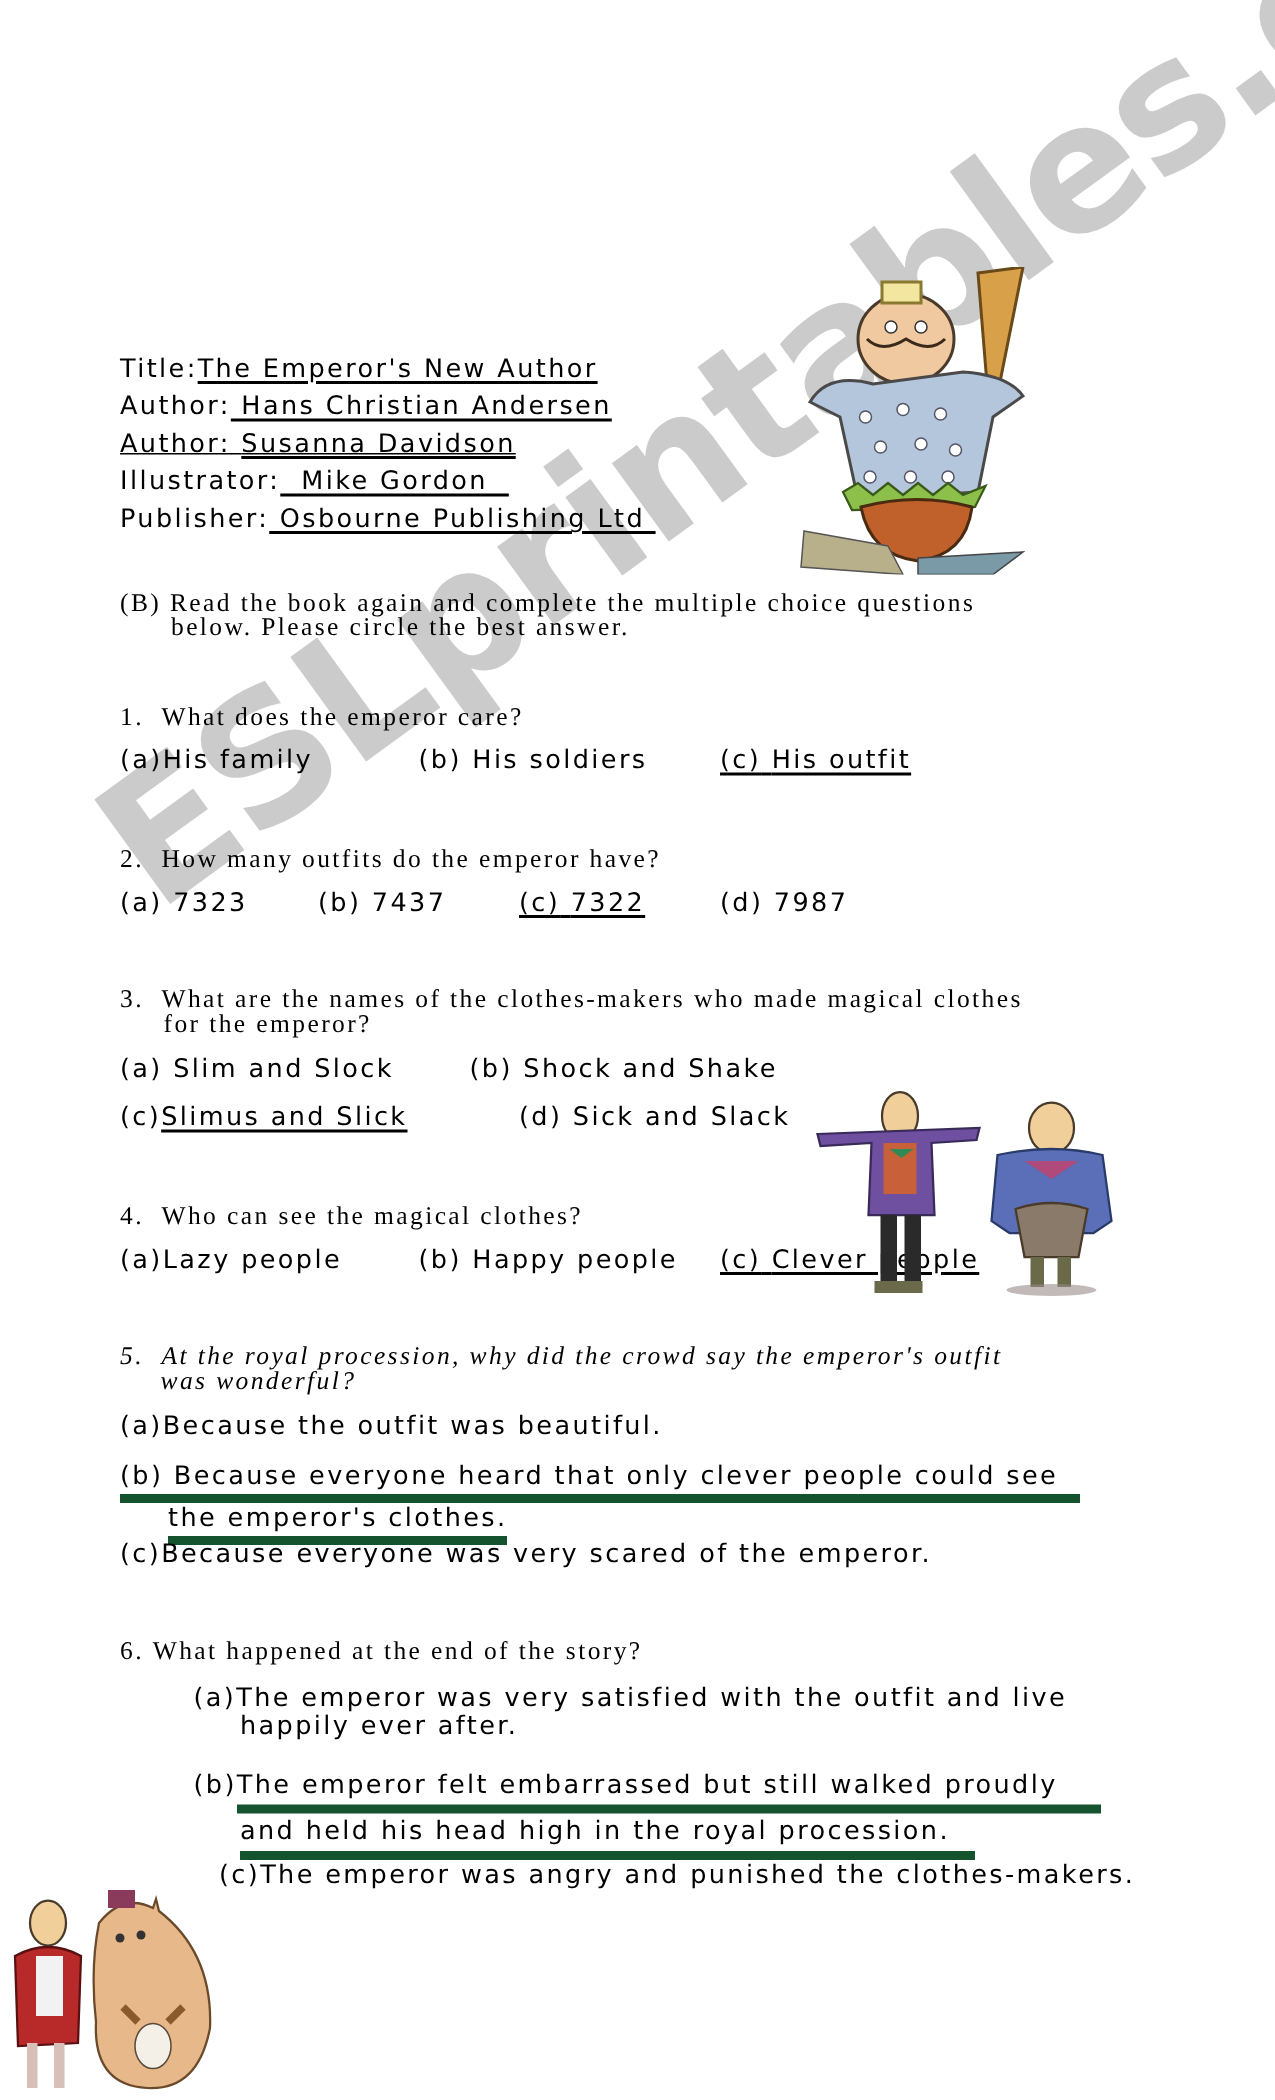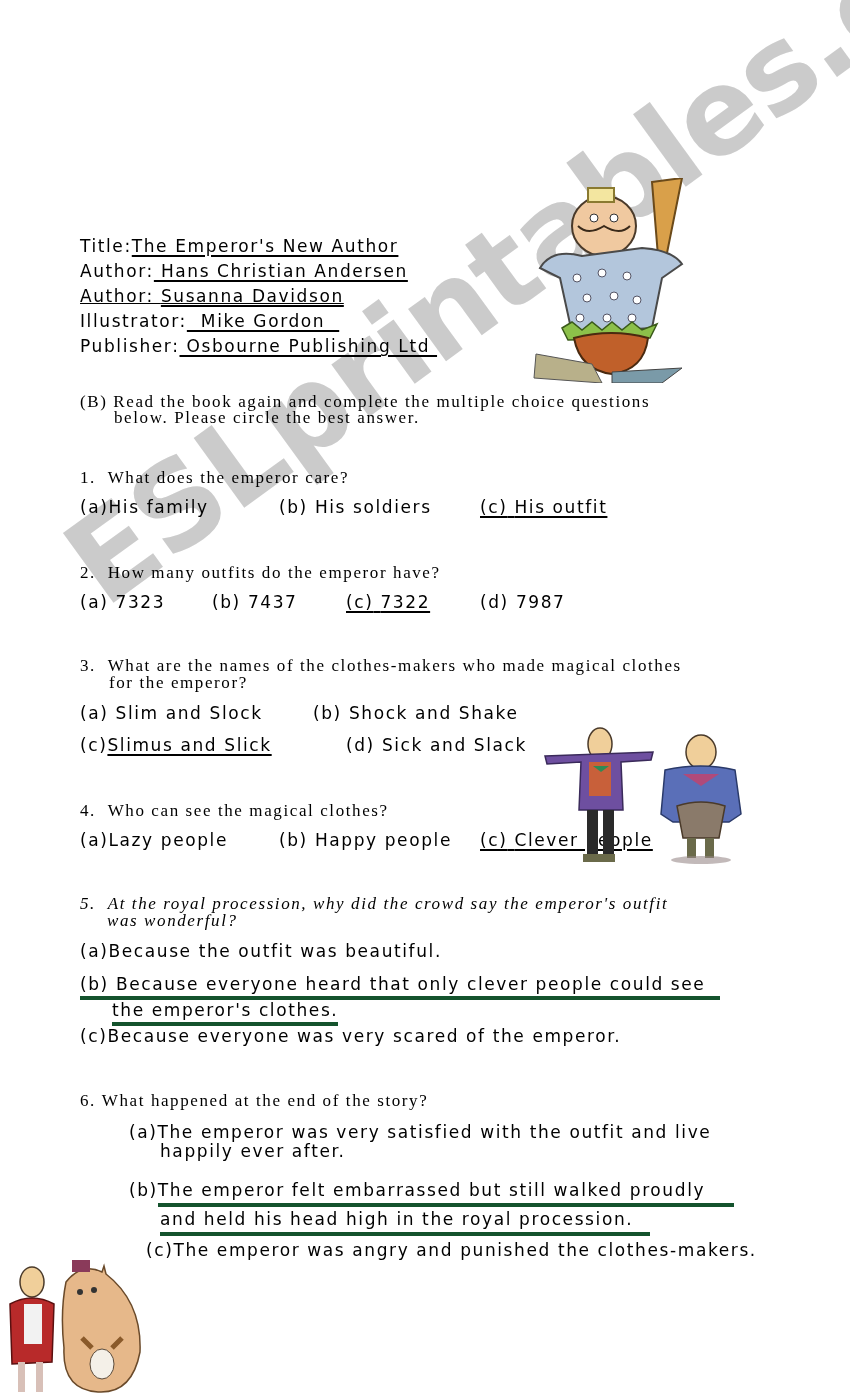--- a/index.html
+++ b/index.html
@@ -1,21 +1,21 @@
 <!DOCTYPE html>
 <html><head>
 <meta charset="utf-8">
 <style>
   html, body { margin:0; padding:0; background:#ffffff; }
   body { width:850px; height:1400px; position:relative; overflow:hidden; color:#000; }
   .abs { position:absolute; white-space:nowrap; }
   .sans { font-family:"DejaVu Sans", sans-serif; font-size:17px; letter-spacing:1.6px; }
   .serif { font-family:"Liberation Serif", serif; font-size:17px; letter-spacing:1.6px; }
   .u { text-decoration:underline; text-decoration-thickness:2px; text-underline-offset:3px; }
-  .ulbox { border-bottom:4px solid #14532d; padding-bottom:1px; }
+  .ulbox { border-bottom:6px solid #14532d; padding-bottom:1px; }
   .watermark {
     position:absolute; left:40px; top:520px;
     font-family:"DejaVu Sans", sans-serif; font-weight:bold; font-size:118px;
     color:#c9c9c9; opacity:0.95; transform-origin:0 0; transform:rotate(-36deg);
     white-space:nowrap; letter-spacing:-2px; z-index:0; pointer-events:none;
   }
   .content { position:relative; z-index:1; }
   .pic { position:absolute; z-index:2; }
 </style>
 </head>

